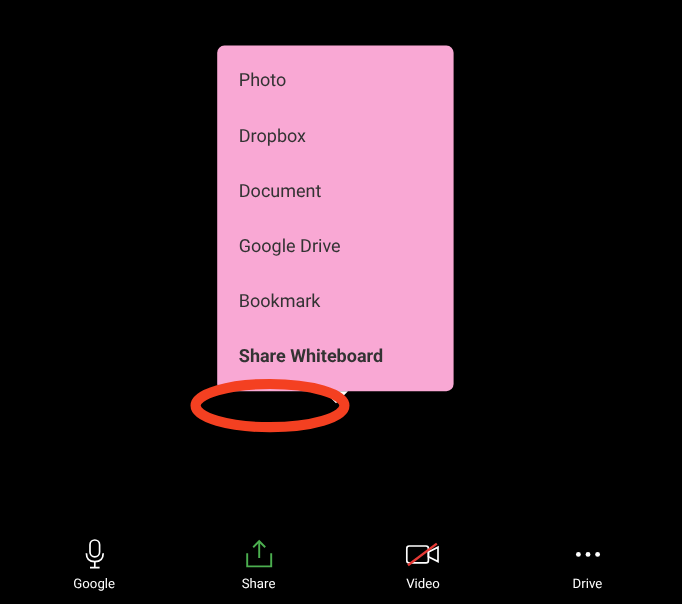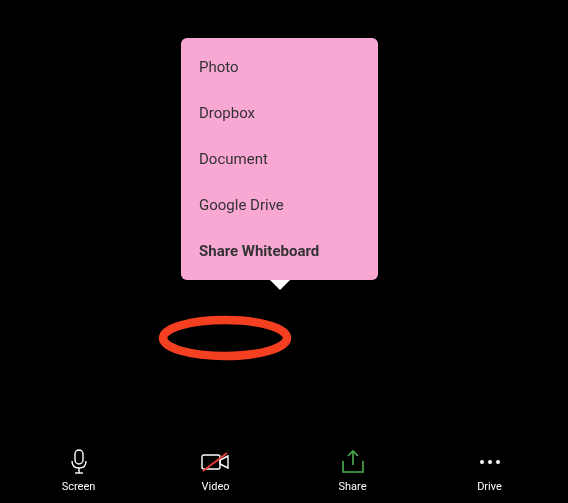--- a/index.html
+++ b/index.html
@@ -94,60 +94,61 @@
     }
   </style>
 </head>
 <body>
 
 <div class="share-menu">
   <div class="menu-item">Photo</div>
   <div class="menu-item">Dropbox</div>
   <div class="menu-item">Document</div>
   <div class="menu-item">Google Drive</div>
+  <div class="menu-item">Bookmark</div>
   <div class="menu-item">Share Whiteboard</div>
 </div>
 
 <svg class="highlight-ellipse" viewBox="0 0 140 48">
   <ellipse cx="70" cy="24" rx="62" ry="18" fill="none" stroke="#f44021" stroke-width="8.5"></ellipse>
 </svg>
 
 <div class="toolbar">
   <div class="toolbar-item">
     <div class="toolbar-icon">
       <svg width="20" height="28" viewBox="0 0 20 28" fill="none" stroke="#fff" stroke-width="1.4">
         <rect x="6" y="2" width="8" height="14" rx="4"></rect>
         <path d="M3 13 C3 18 6 20 10 20 C14 20 17 18 17 13"></path>
         <line x1="10" y1="20" x2="10" y2="25"></line>
         <line x1="6" y1="25" x2="14" y2="25"></line>
       </svg>
     </div>
-    <span class="toolbar-label">Screen</span>
+    <span class="toolbar-label">Google</span>
+  </div>
+
+  <div class="toolbar-item">
+    <div class="toolbar-icon share-icon-svg">
+      <svg width="26" height="26" viewBox="0 0 26 26" fill="none" stroke="#4caf50" stroke-width="1.6">
+        <path d="M3 12 L3 23 L23 23 L23 12"></path>
+        <line x1="13" y1="2" x2="13" y2="16"></line>
+        <path d="M8 7 L13 2 L18 7"></path>
+      </svg>
+    </div>
+    <span class="toolbar-label">Share</span>
   </div>
 
   <div class="toolbar-item">
     <div class="toolbar-icon">
       <svg width="32" height="24" viewBox="0 0 32 24" fill="none" stroke-width="1.4">
         <rect x="2" y="5" width="18" height="14" rx="2" stroke="#fff"></rect>
         <path d="M20 10 L28 6 L28 18 L20 14 Z" stroke="#fff"></path>
         <line x1="3" y1="21" x2="27" y2="3" stroke="#e53935" stroke-width="2"></line>
       </svg>
     </div>
     <span class="toolbar-label">Video</span>
-  </div>
-
-  <div class="toolbar-item">
-    <div class="toolbar-icon share-icon-svg">
-      <svg width="26" height="26" viewBox="0 0 26 26" fill="none" stroke="#4caf50" stroke-width="1.6">
-        <path d="M3 12 L3 23 L23 23 L23 12"></path>
-        <line x1="13" y1="2" x2="13" y2="16"></line>
-        <path d="M8 7 L13 2 L18 7"></path>
-      </svg>
-    </div>
-    <span class="toolbar-label">Share</span>
   </div>
 
 
   <div class="toolbar-item">
     <div class="toolbar-icon">
       <svg width="26" height="10" viewBox="0 0 26 10" fill="#fff">
         <circle cx="5" cy="5" r="2"></circle>
         <circle cx="13" cy="5" r="2"></circle>
         <circle cx="21" cy="5" r="2"></circle>
       </svg>

